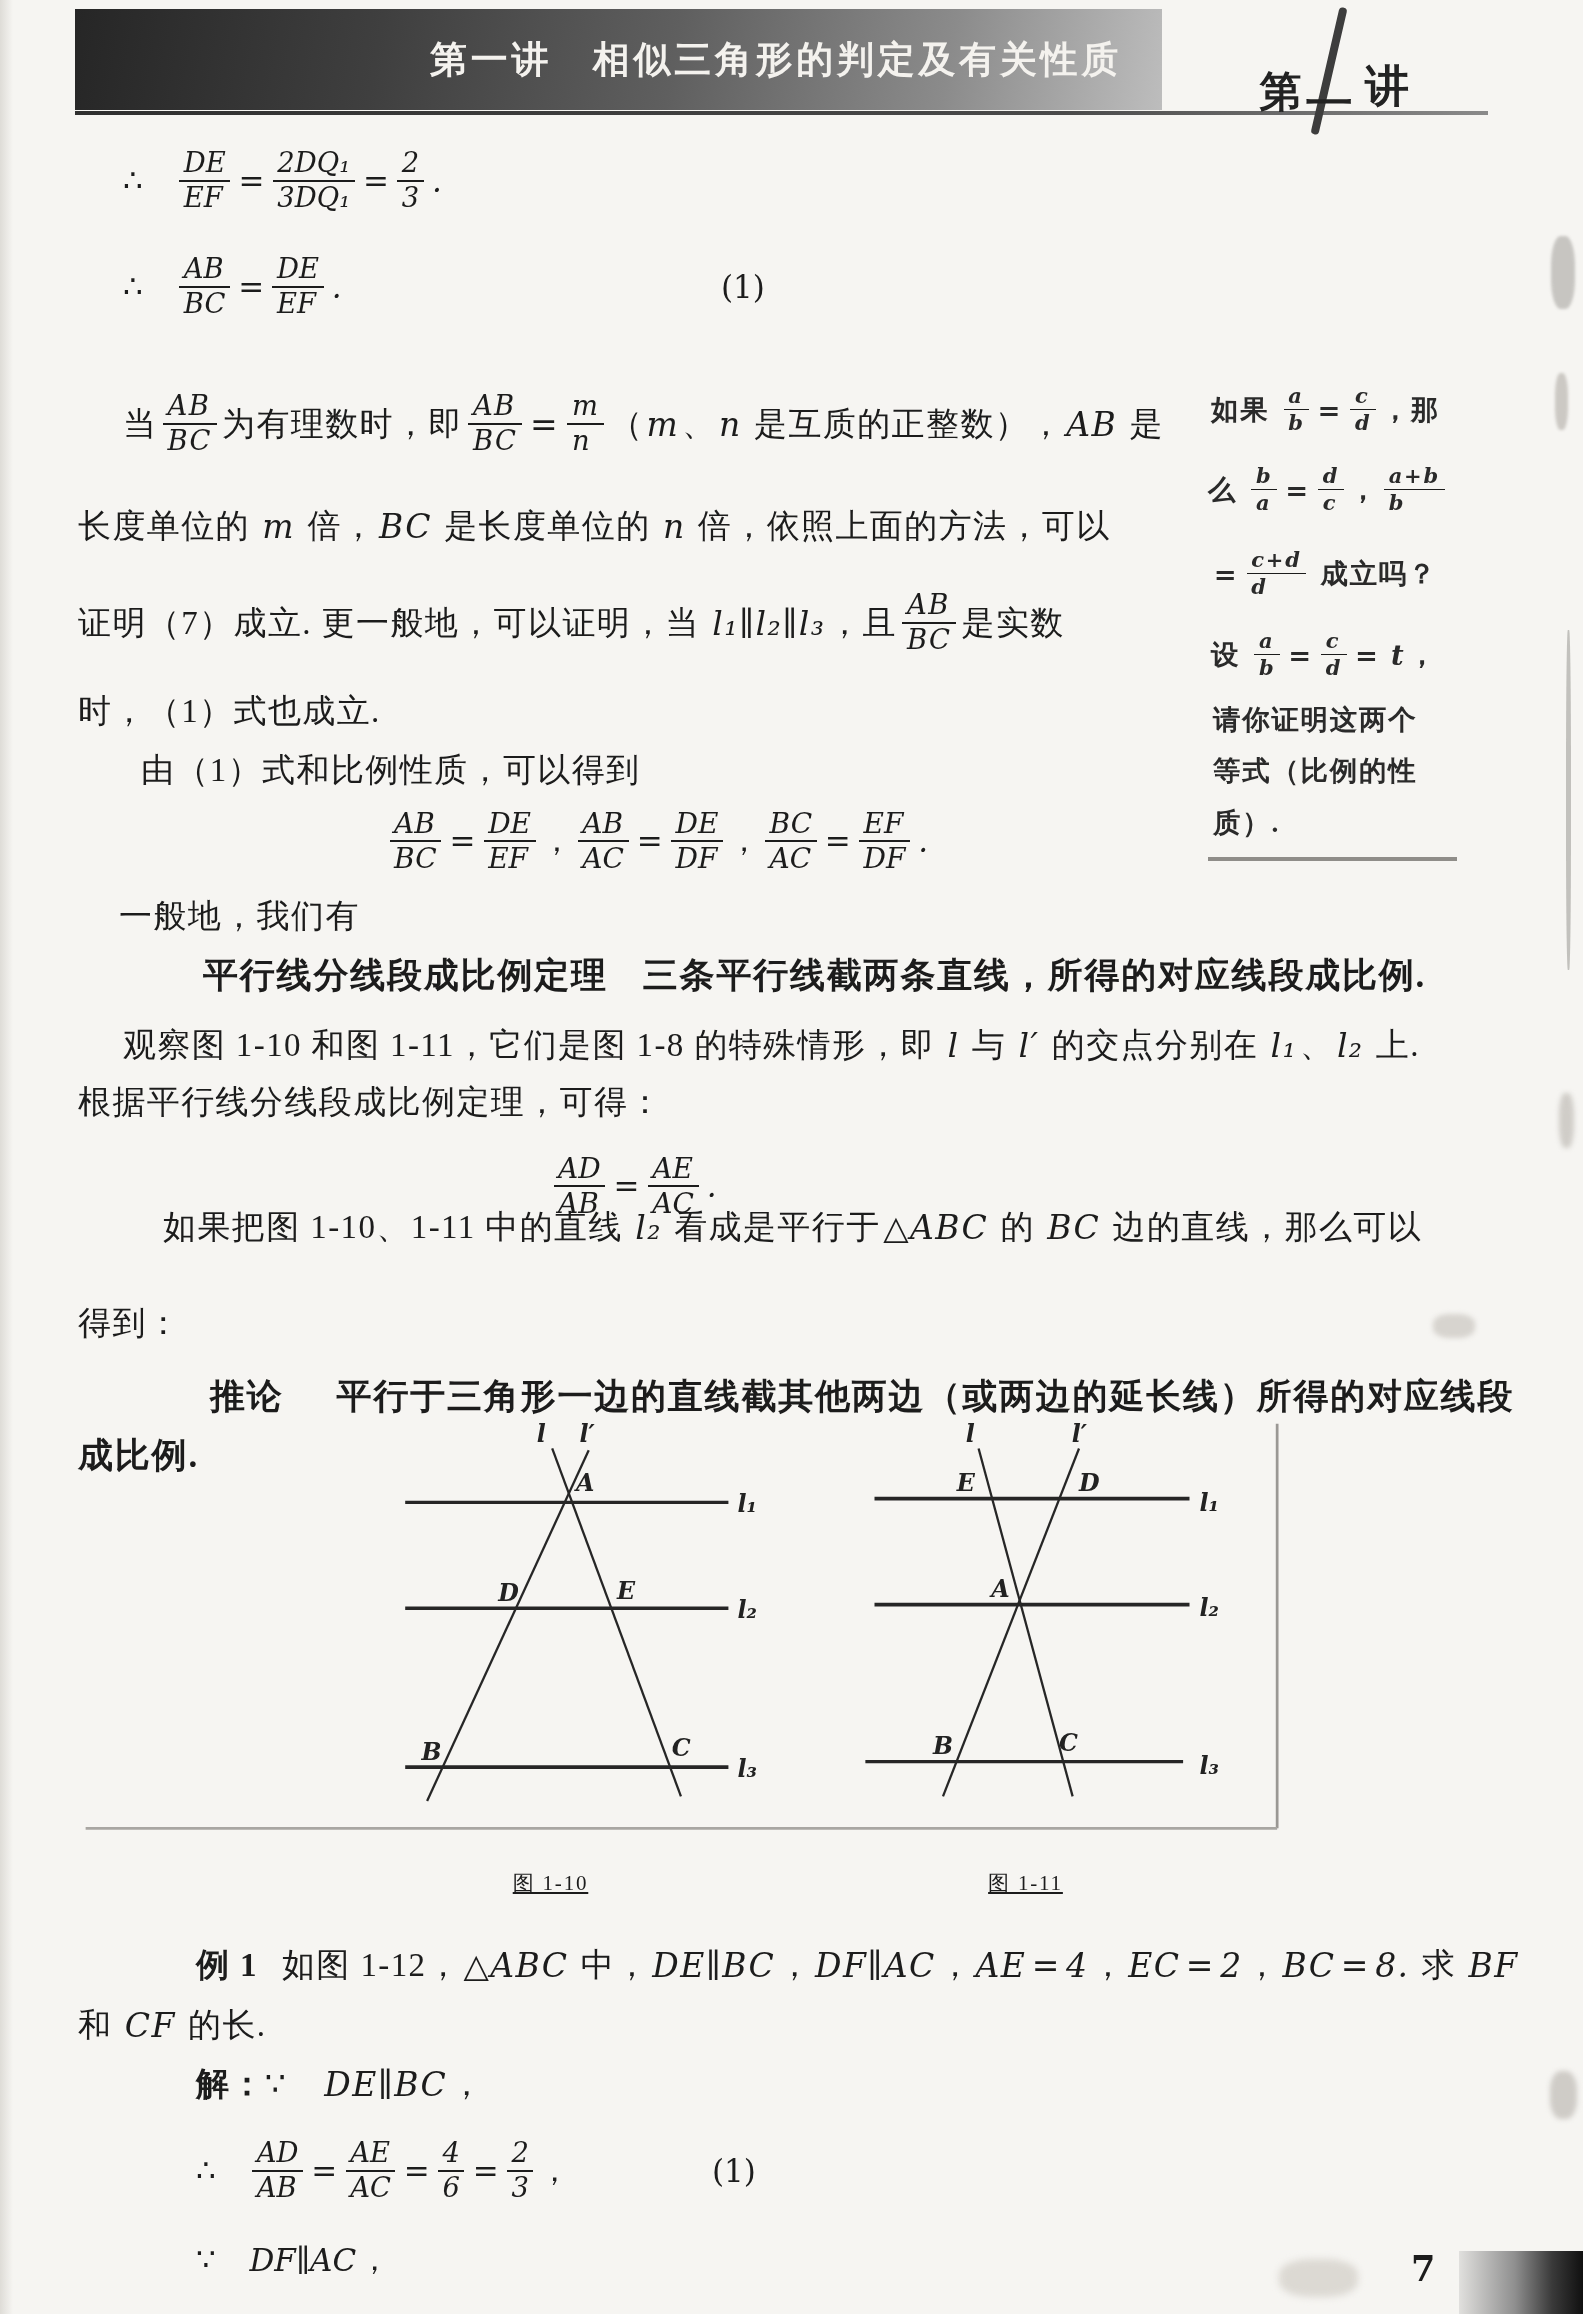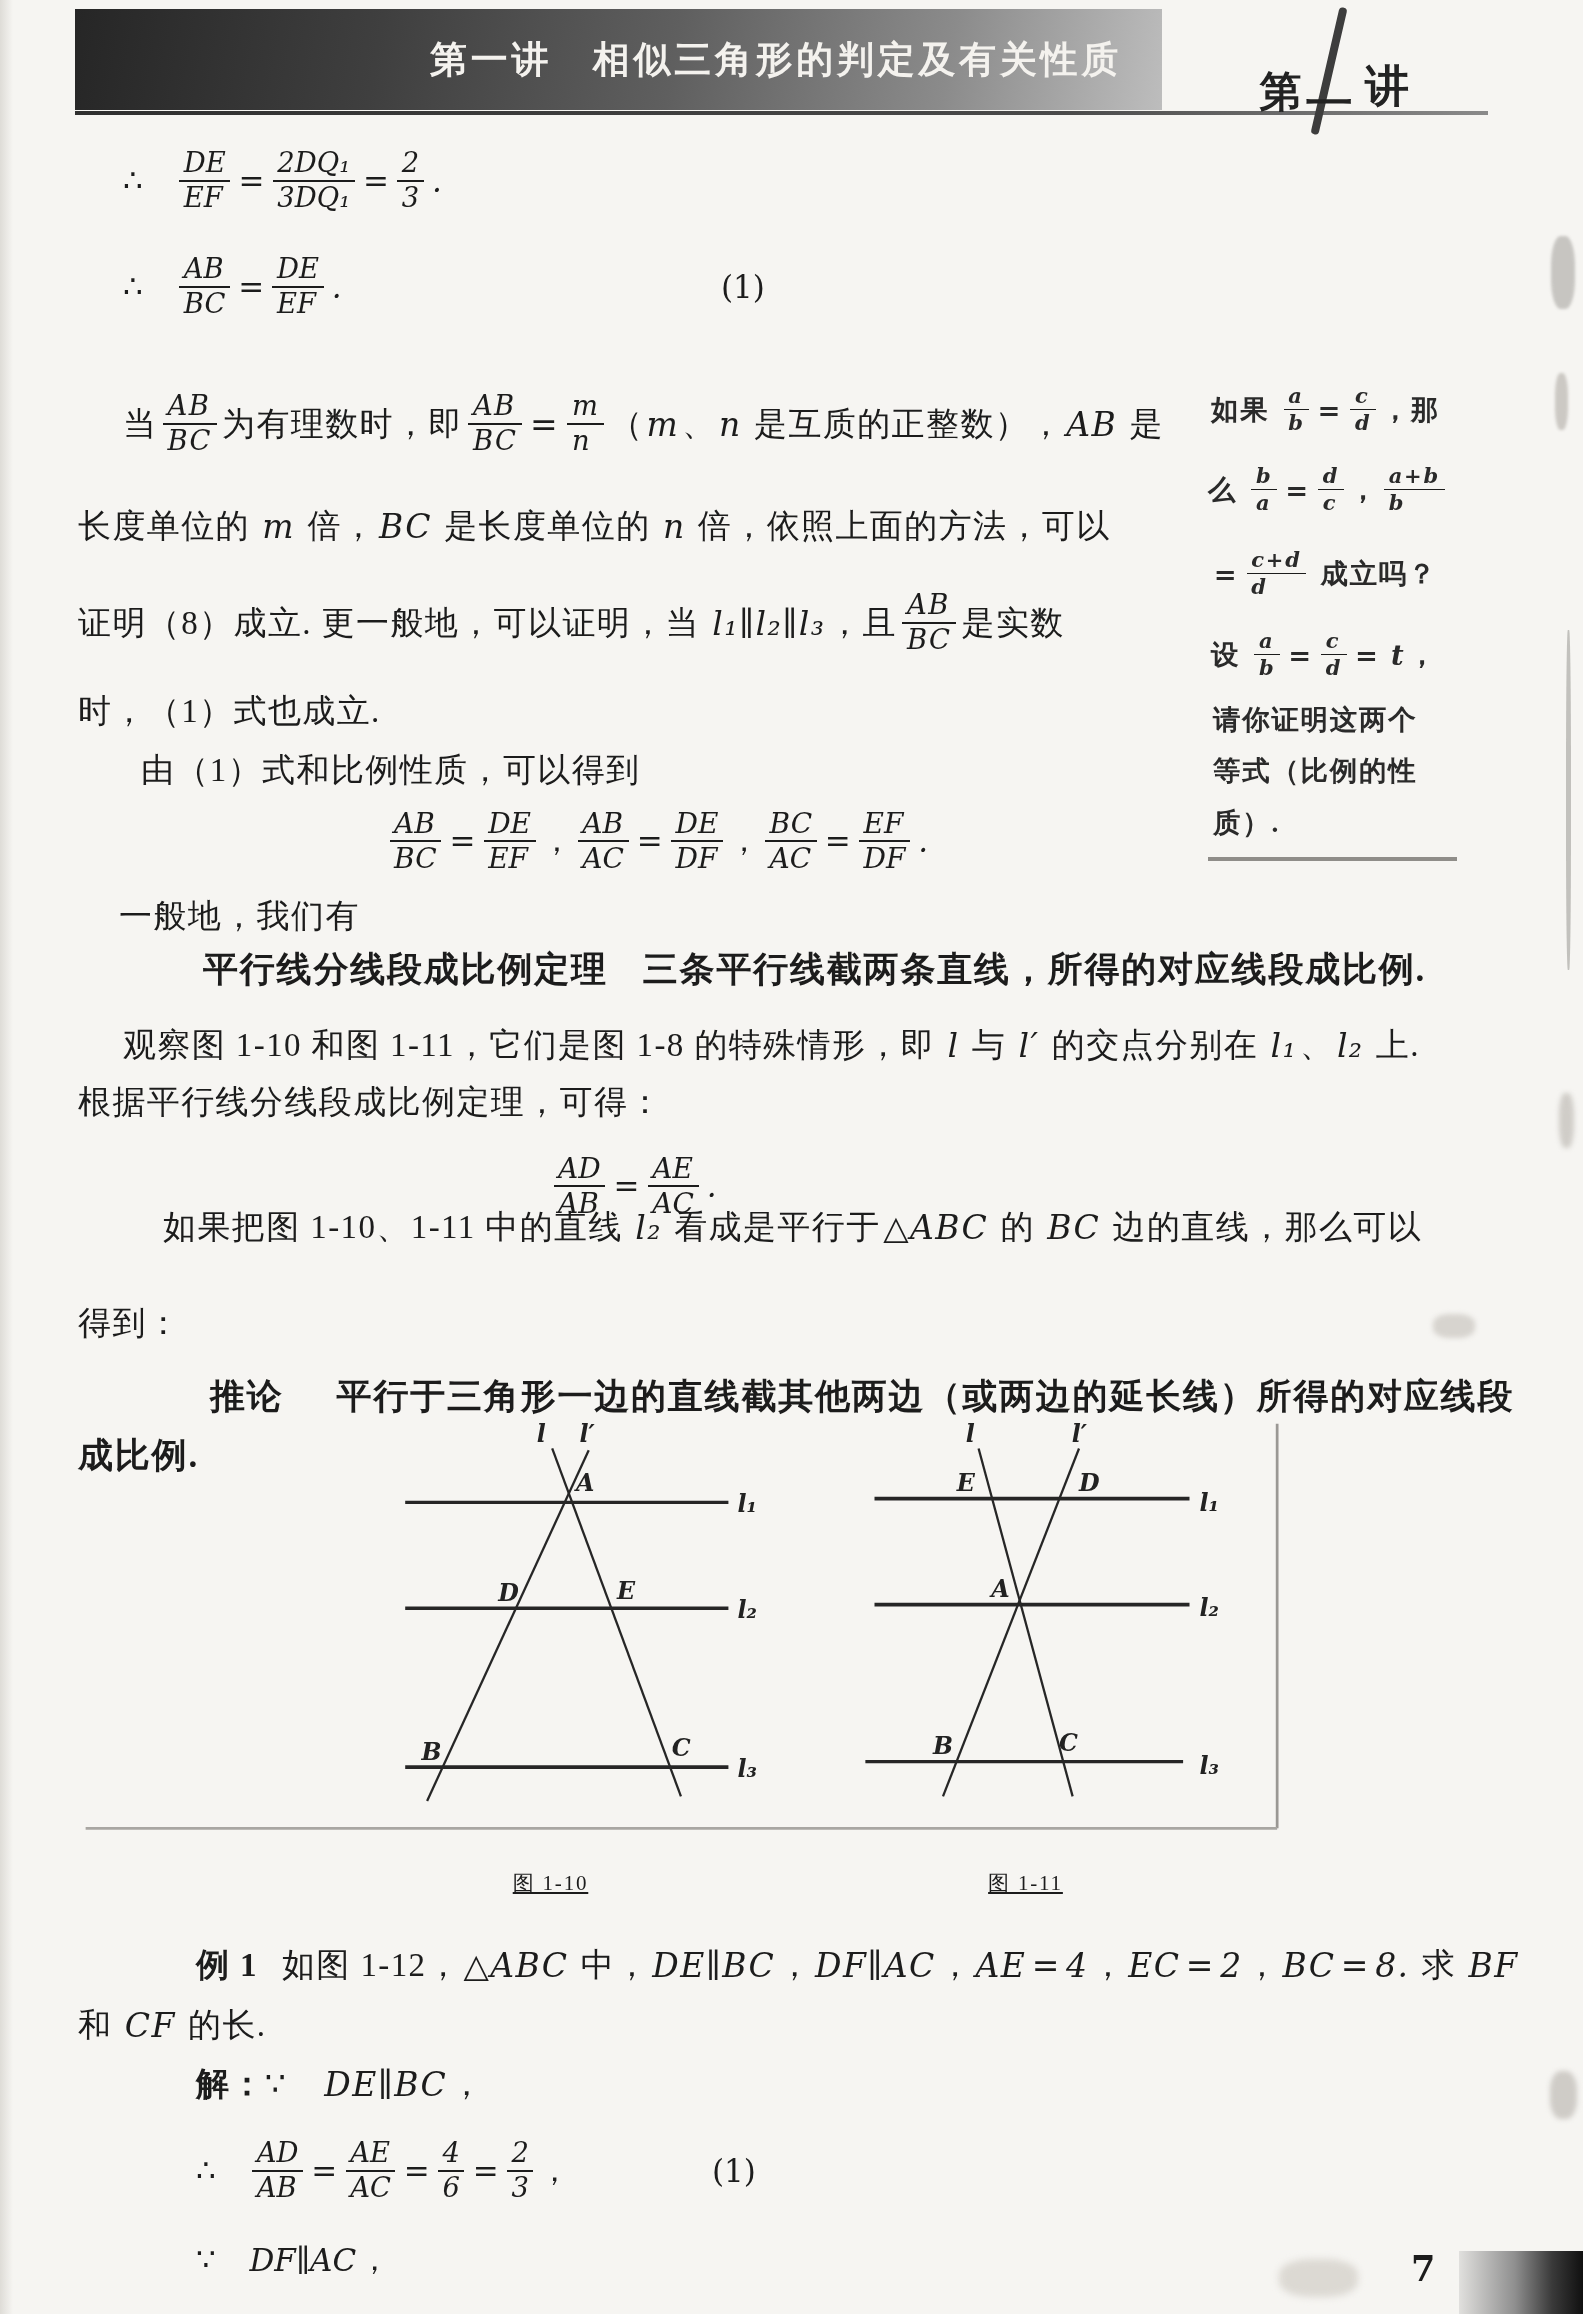--- a/index.html
+++ b/index.html
@@ -86,29 +86,29 @@
 </div>
 
 <div class="line formula-size fs30" style="left:123px;top:130px;height:102px;"><span class="ct">∴　</span><span class="frac"><span class="num">DE</span><span class="den">EF</span></span><span class="mt">=</span><span class="frac"><span class="num">2DQ₁</span><span class="den">3DQ₁</span></span><span class="mt">=</span><span class="frac"><span class="num">2</span><span class="den">3</span></span><span class="mt">.</span></div>
 
 <div class="line formula-size fs30" style="left:123px;top:236px;height:102px;width:822px;">
   <span class="eq-tag" style="left:598px;">(1)</span>
 <span class="ct">∴　</span><span class="frac"><span class="num">AB</span><span class="den">BC</span></span><span class="mt">=</span><span class="frac"><span class="num">DE</span><span class="den">EF</span></span><span class="mt">.</span></div>
 
 <div class="line body-size fs30" style="left:123px;top:371px;height:106px;"><span class="ct">当</span><span class="frac"><span class="num">AB</span><span class="den">BC</span></span><span class="ct">为有理数时，即</span><span class="frac"><span class="num">AB</span><span class="den">BC</span></span><span class="mt">=</span><span class="frac"><span class="num">m</span><span class="den">n</span></span><span class="ct">（</span><span class="mt">m</span><span class="ct">、</span><span class="mt">n</span><span class="ct"> 是互质的正整数），</span><span class="mt">AB</span><span class="ct"> 是</span></div>
 <div class="line body-size" style="left:78px;top:493px;height:66px;"><span class="ct">长度单位的 </span><span class="mt">m</span><span class="ct"> 倍，</span><span class="mt">BC</span><span class="ct"> 是长度单位的 </span><span class="mt">n</span><span class="ct"> 倍，依照上面的方法，可以</span></div>
-<div class="line body-size fs30" style="left:78px;top:570px;height:106px;"><span class="ct">证明（8）成立. 更一般地，可以证明，当 </span><span class="mt">l₁∥l₂∥l₃</span><span class="ct">，且</span><span class="frac"><span class="num">AB</span><span class="den">BC</span></span><span class="ct">是实数</span></div>
+<div class="line body-size fs30" style="left:78px;top:570px;height:106px;"><span class="ct">证明（7）成立. 更一般地，可以证明，当 </span><span class="mt">l₁∥l₂∥l₃</span><span class="ct">，且</span><span class="frac"><span class="num">AB</span><span class="den">BC</span></span><span class="ct">是实数</span></div>
 <div class="line body-size" style="left:78px;top:683px;height:57px;"><span class="ct">时，（1）式也成立.</span></div>
 <div class="line body-size" style="left:141px;top:742px;height:57px;"><span class="ct">由（1）式和比例性质，可以得到</span></div>
 
 <div class="line formula-size fs31" style="left:384px;top:788px;height:106px;"><span class="frac"><span class="num">AB</span><span class="den">BC</span></span><span class="mt">=</span><span class="frac"><span class="num">DE</span><span class="den">EF</span></span><span class="ct">，</span><span class="frac"><span class="num">AB</span><span class="den">AC</span></span><span class="mt">=</span><span class="frac"><span class="num">DE</span><span class="den">DF</span></span><span class="ct">，</span><span class="frac"><span class="num">BC</span><span class="den">AC</span></span><span class="mt">=</span><span class="frac"><span class="num">EF</span><span class="den">DF</span></span><span class="mt">.</span></div>
 
 <div class="line body-size" style="left:119px;top:888px;height:57px;"><span class="ct">一般地，我们有</span></div>
 
-<div class="line" style="left:203px;top:939px;height:60px;font-size:35px;letter-spacing:1.8px;">
+<div class="line" style="left:203px;top:939px;height:60px;font-size:35px;letter-spacing:1.8px;align-items:flex-end;">
   <span class="bold">平行线分线段成比例定理</span><span class="thm-gap"></span><span class="bold">三条平行线截两条直线，所得的对应线段成比例.</span>
 </div>
 
 <div class="line body-size" style="left:123px;top:1016px;height:58px;"><span class="ct">观察图 1-10 和图 1-11，它们是图 1-8 的特殊情形，即 </span><span class="mt">l</span><span class="ct"> 与 </span><span class="mt">l′</span><span class="ct"> 的交点分别在 </span><span class="mt">l₁</span><span class="ct">、</span><span class="mt">l₂</span><span class="ct"> 上.</span></div>
 <div class="line body-size" style="left:78px;top:1073px;height:58px;"><span class="ct">根据平行线分线段成比例定理，可得：</span></div>
 
 <div class="line formula-size fs31" style="left:548px;top:1133px;height:106px;"><span class="frac"><span class="num">AD</span><span class="den">AB</span></span><span class="mt">=</span><span class="frac"><span class="num">AE</span><span class="den">AC</span></span><span class="mt">.</span></div>
 
 <div class="line body-size" style="left:123px;top:1198px;height:58px;margin-left:40px;"><span class="ct">如果把图 1-10、1-11 中的直线 </span><span class="mt">l₂</span><span class="ct"> 看成是平行于</span><span class="mt">△ABC</span><span class="ct"> 的 </span><span class="mt">BC</span><span class="ct"> 边的直线，那么可以</span></div>
 <div class="line body-size" style="left:78px;top:1294px;height:58px;text-align:center;"><span class="ct">得到：</span></div>

